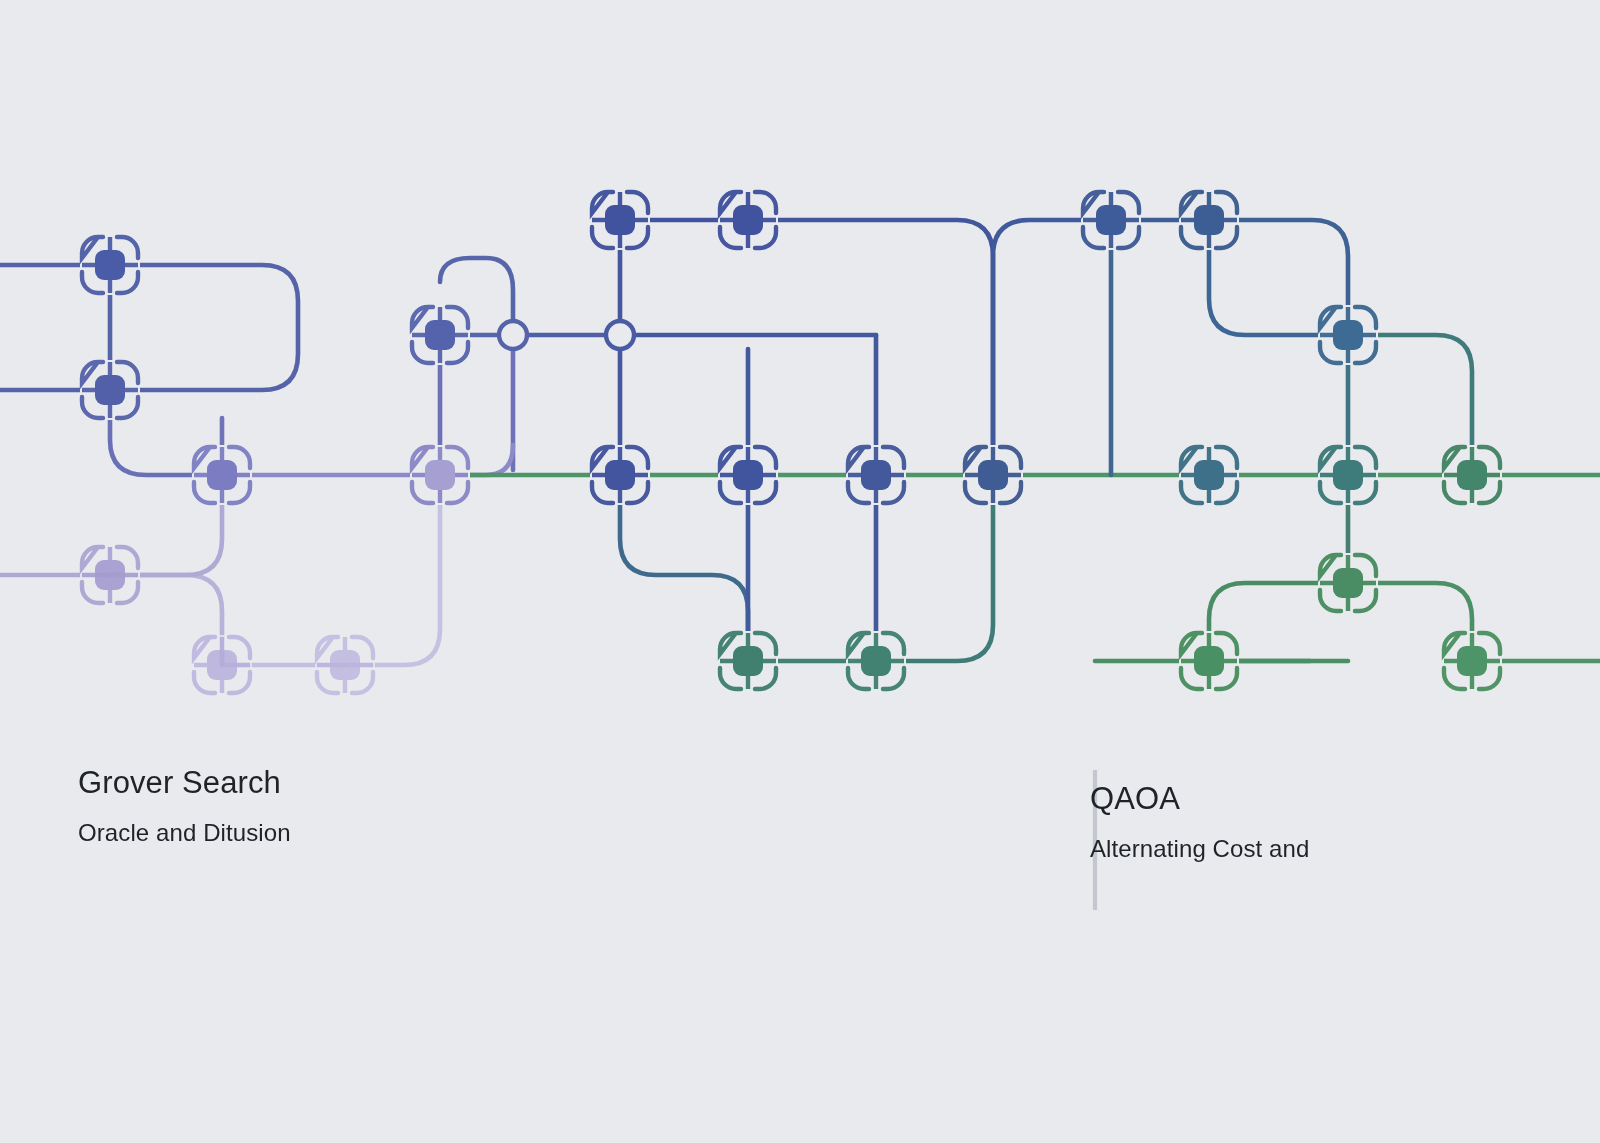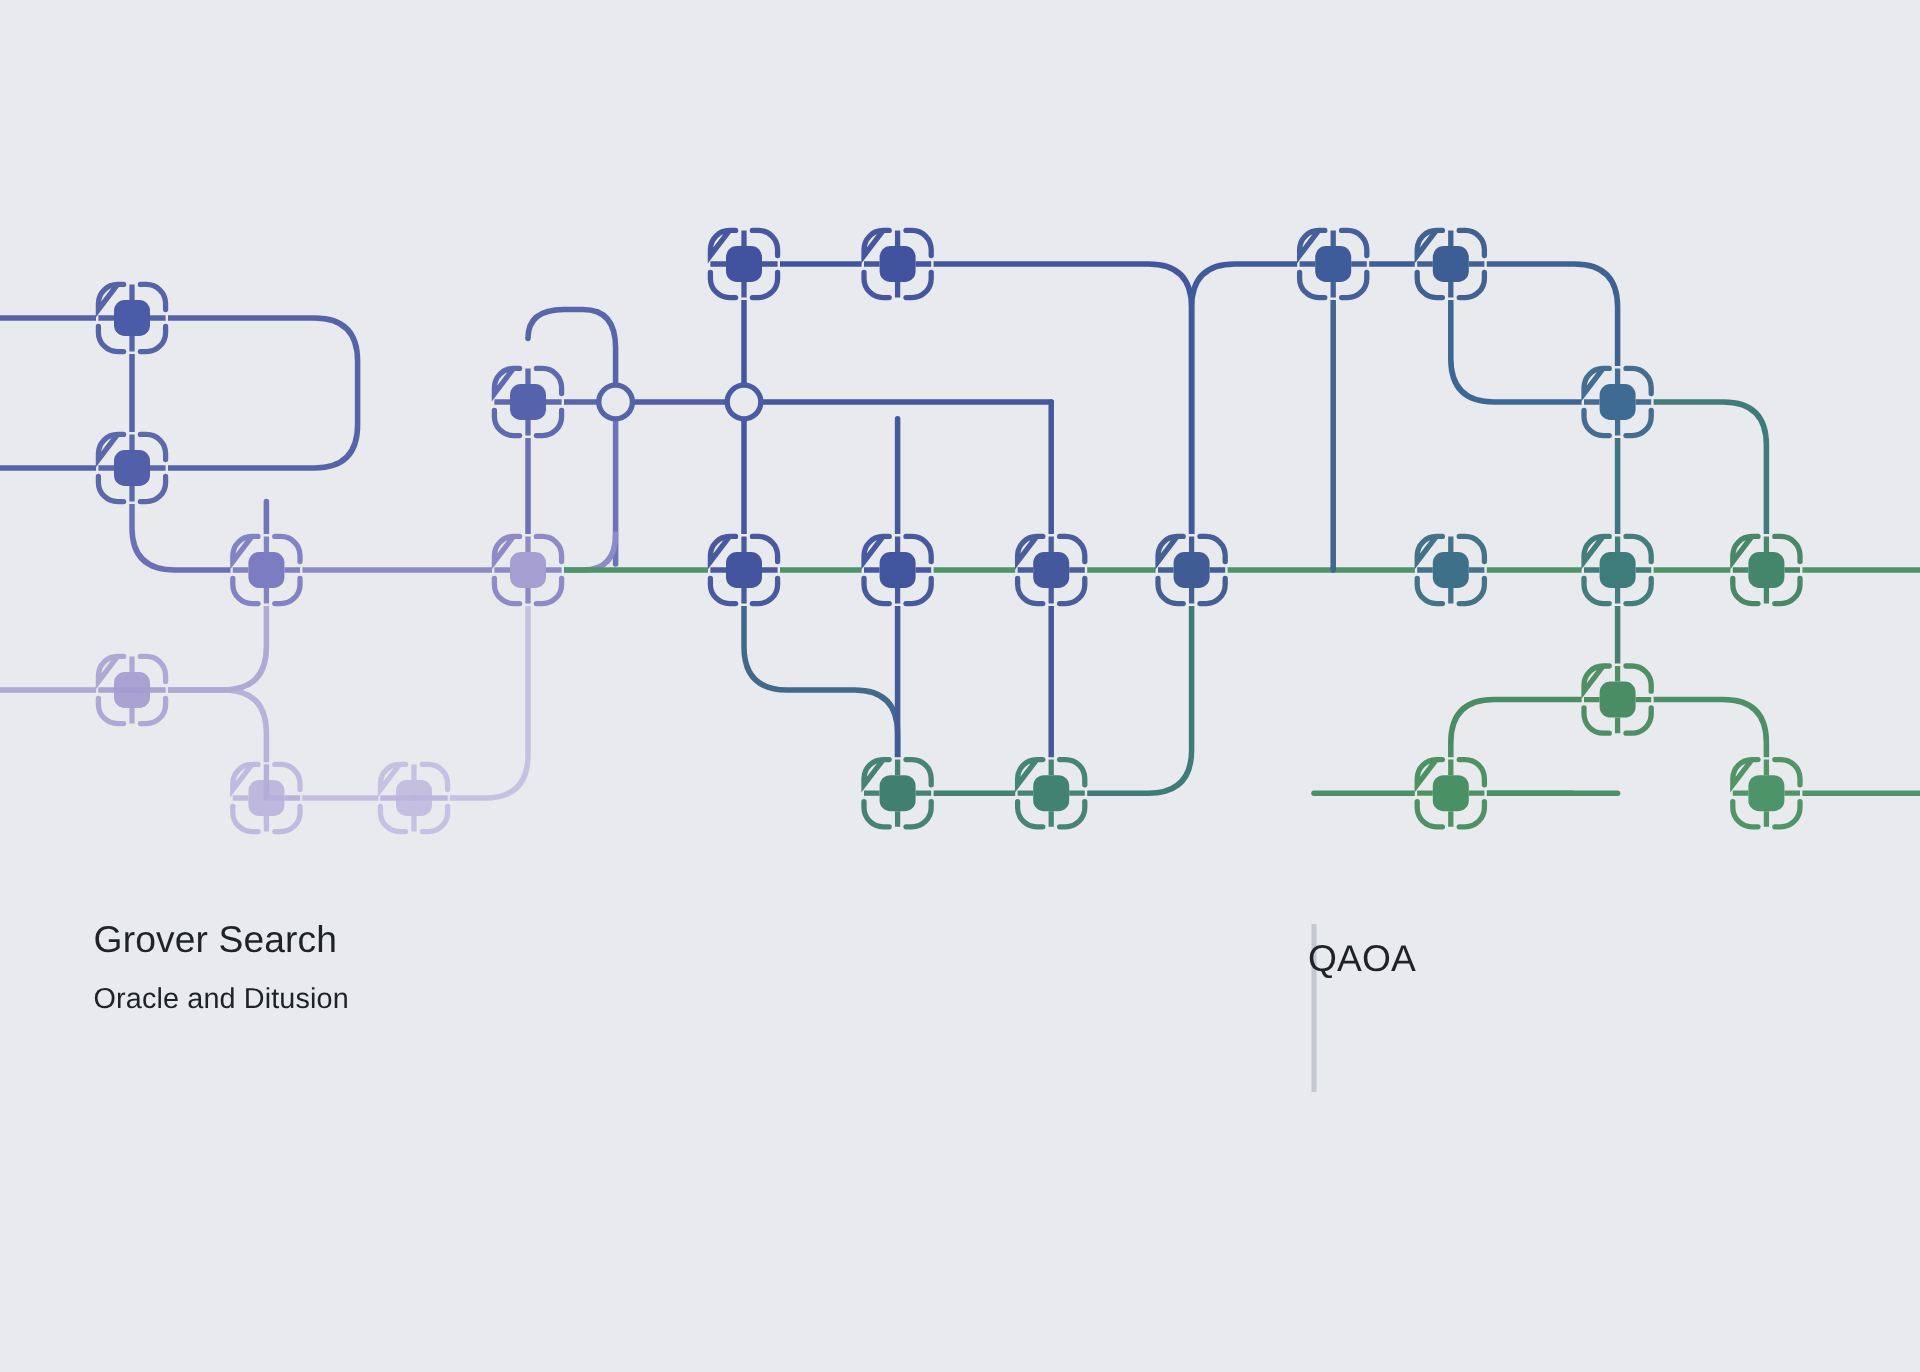--- a/index.html
+++ b/index.html
@@ -322,14 +322,15 @@
 
 <div class="labels">
   <div class="label-block" style="left:78px;top:758px;">
     <div class="label-title">Grover Search</div>
     <div class="label-line">Oracle and Ditusion</div>
   </div>
   <div class="label-block" style="left:551px;top:758px;">
   </div>
   <div class="label-block" style="left:1090px;top:758px;margin-top:16px;">
     <div class="label-title">QAOA</div>
+    <div class="label-line">Alternating Cost and</div>
   </div>
 </div>
 
 </body></html>

